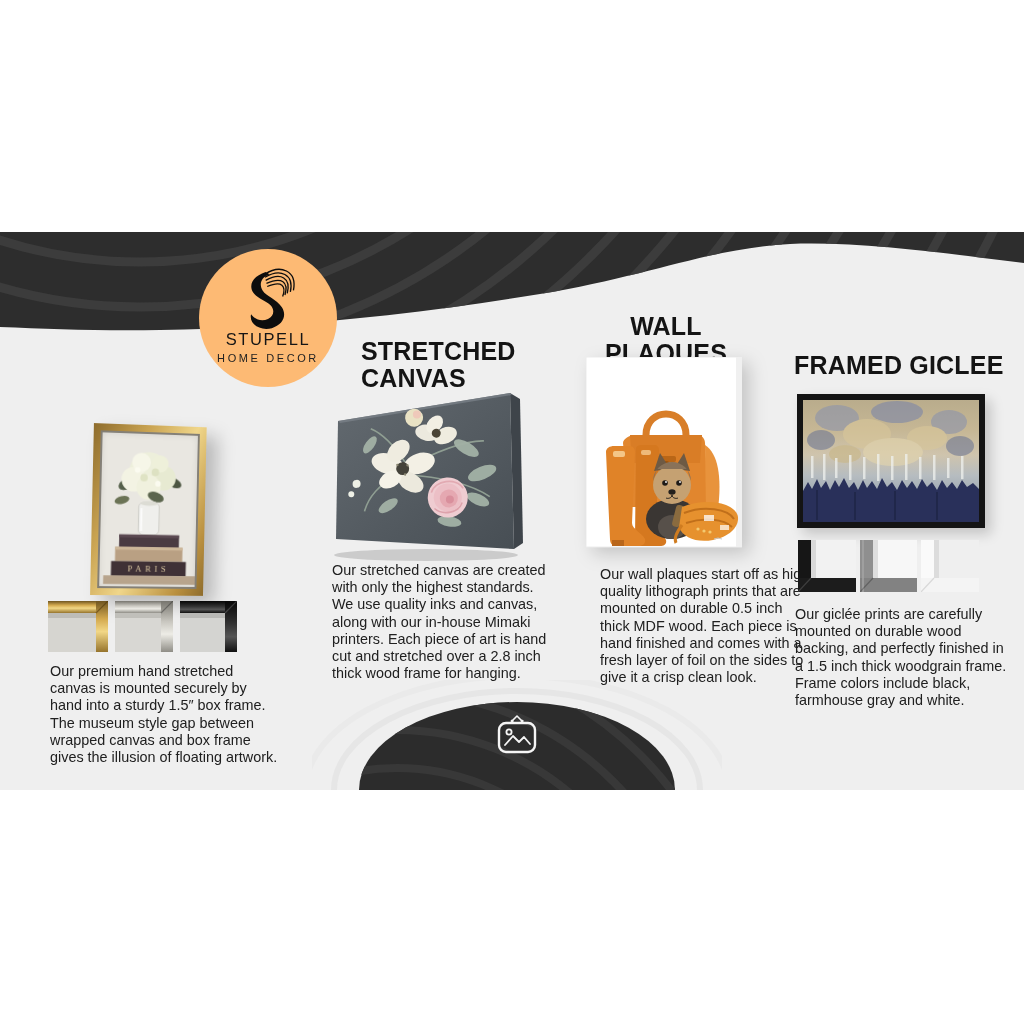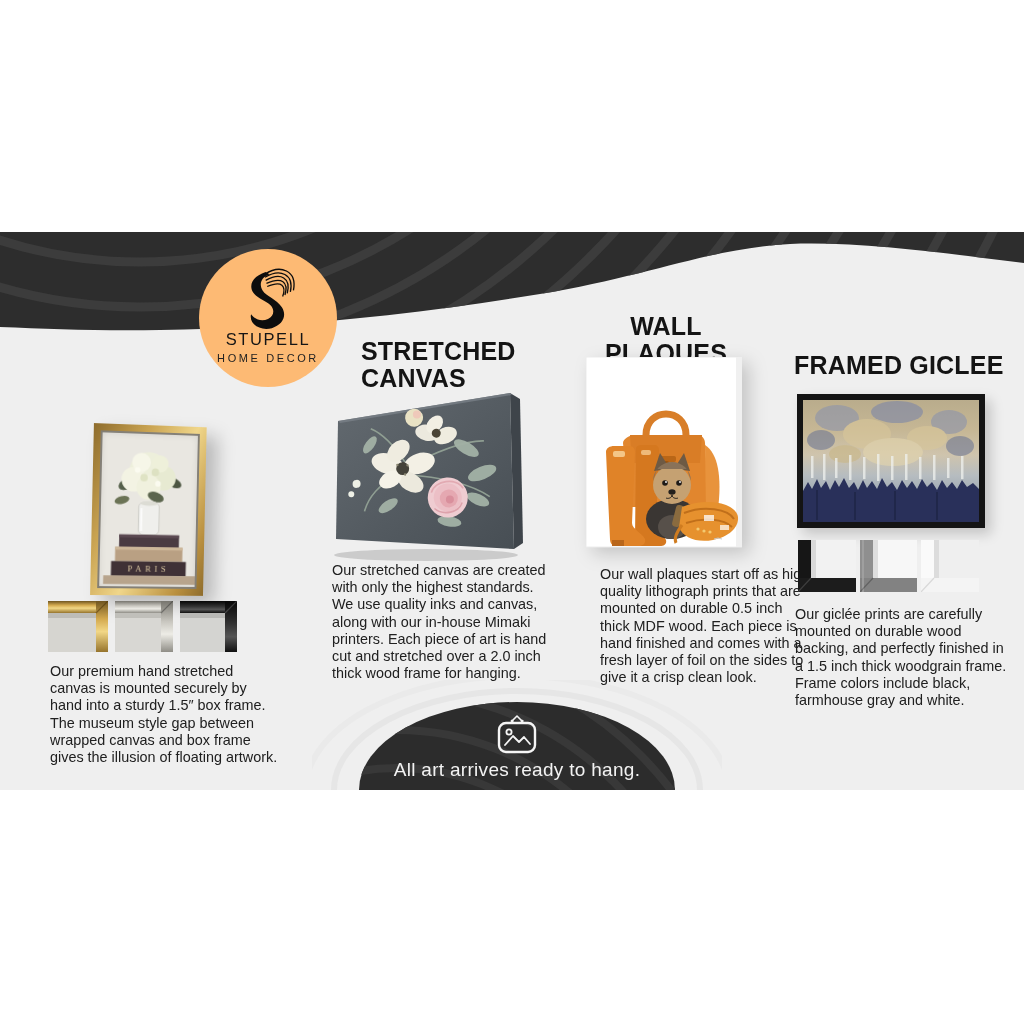--- a/index.html
+++ b/index.html
@@ -246,21 +246,21 @@
         <circle cx="30" cy="96" r="4" fill="#eef0e6"></circle>
           <circle cx="24" cy="106" r="3" fill="#eef0e6"></circle>
       </g>
     </svg>
 
     <p class="desc abs" style="left:332px;top:330px;width:250px;">Our stretched canvas are created
 with only the highest standards.
 We use quality inks and canvas,
 along with our in-house Mimaki
 printers. Each piece of art is hand
-cut and stretched over a 2.0 inch
+cut and stretched over a 2.8 inch
 thick wood frame for hanging.</p>
 
     <h2 class="sec-title abs" style="left:566px;top:81px;width:200px;text-align:center;">WALL PLAQUES</h2>
 
     <svg class="abs plaque-svg" style="left:586px;top:125px;" width="156" height="192" viewBox="0 0 156 192">
       <rect x="0" y="0" width="156" height="190" fill="#ffffff" stroke="#ececec" stroke-width="1"></rect>
       <rect x="150" y="0" width="6" height="190" fill="#f0f0f0"></rect>
       <g>
         <path d="M60,78 C60,50 100,50 100,78" stroke="#d87e28" stroke-width="7" fill="none"></path>
         <path d="M48,78 L112,78 C116,78 119,82 119,86 L123,150 L43,150 L37,86 C37,82 44,78 48,78 Z" fill="#e1862e"></path>
@@ -412,16 +412,15 @@
     <svg class="hang-icon" width="44" height="42" viewBox="0 0 44 42">
       <g stroke="#f5f5f5" fill="none" stroke-linecap="round" stroke-linejoin="round">
         <path d="M17,7 L22,2 L27,7" stroke-width="1.6"></path>
         <circle cx="17" cy="7" r="1" fill="#f5f5f5"></circle>
           <circle cx="27" cy="7" r="1" fill="#f5f5f5"></circle>
         <rect x="4" y="9" width="36" height="29" rx="7" stroke-width="2.4"></rect>
         <circle cx="14" cy="18" r="2.6" stroke-width="1.8"></circle>
         <path d="M10,31 L18,22 L24,28 L29,23 L35,30" stroke-width="1.8"></path>
       </g>
     </svg>
-    <div class="dome-text">All art arrives ready to hang.</div>
 
   </div>
 </div>
 
 </body></html>

